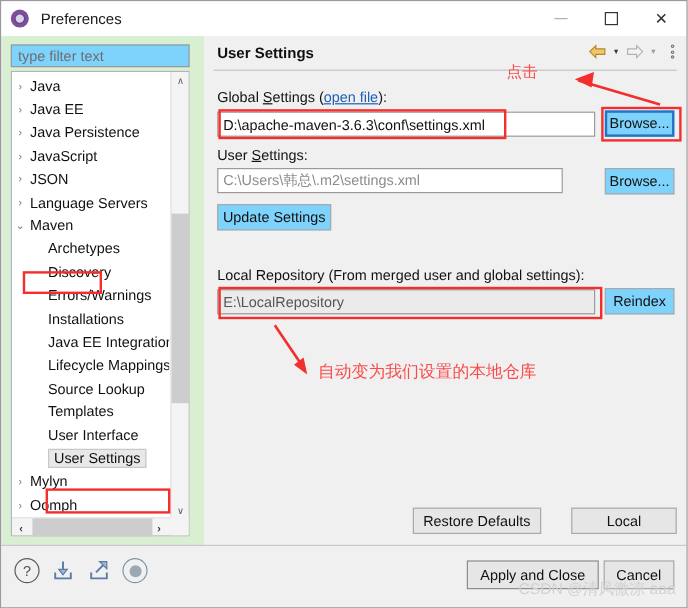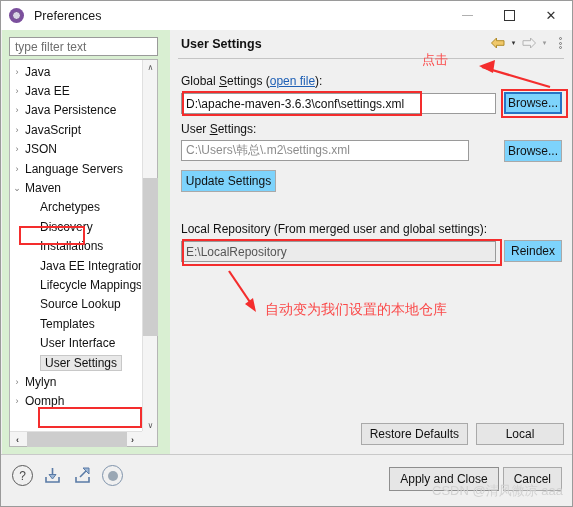--- a/index.html
+++ b/index.html
@@ -96,21 +96,21 @@
     left: 1px; top: 29px;
     width: 168px;
     height: 424px;
     background: #d9efd2;
     box-sizing: border-box;
   }
   .filter-box {
     position: absolute;
     left: 7px; top: 7px;
     width: 149px; height: 19px;
-    background: #ffffff;
+    background: #7dd3fc;
     border: 1px solid #9a9a9a;
     box-sizing: border-box;
     display: flex;
     align-items: center;
     padding-left: 5px;
     font-size: 12px;
     color: #6e6e6e;
   }
   .tree-outer {
     position: absolute;
@@ -362,21 +362,21 @@
     position: absolute;
     z-index: 9;
     overflow: visible;
   }
 
   
   .panel-btns {
     position: absolute;
     right: 8px; bottom: 9px;
     display: flex;
-    gap: 8px;
+    gap: 25px;
   }
   .panel-btns .pbtn {
     background: #e6e6e6;
     border: 1px solid #a9a9a9;
     box-sizing: border-box;
     height: 22px;
     min-width: 88px;
     display: flex;
     align-items: center;
     justify-content: center;
@@ -521,20 +521,24 @@
             <span class="arrow">⌄</span>
             <span class="label">Maven</span>
           </div>
           <div class="tree-item child">
             <span class="arrow"></span>
             <span class="label">Archetypes</span>
           </div>
           <div class="tree-item child">
             <span class="arrow"></span>
             <span class="label">Discovery</span>
+          </div>
+          <div class="tree-item child">
+            <span class="arrow"></span>
+            <span class="label">Errors/Warnings</span>
           </div>
           <div class="tree-item child">
             <span class="arrow"></span>
             <span class="label">Installations</span>
           </div>
           <div class="tree-item child">
             <span class="arrow"></span>
             <span class="label">Java EE Integration</span>
           </div>
           <div class="tree-item child">

